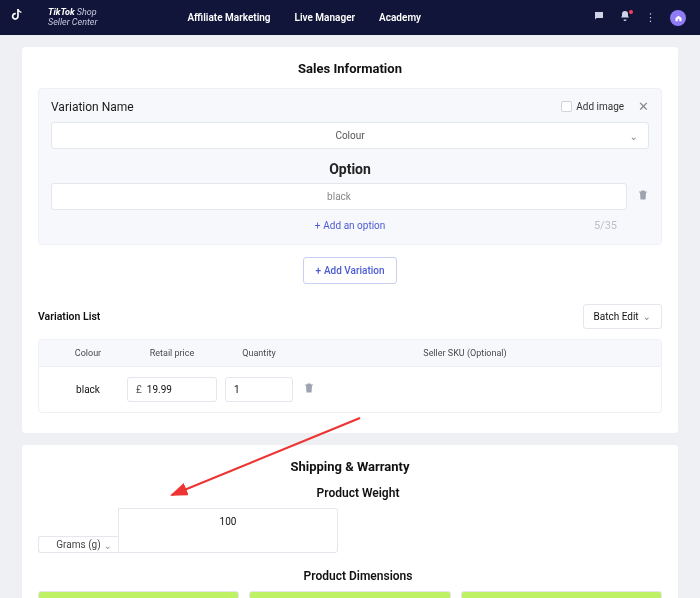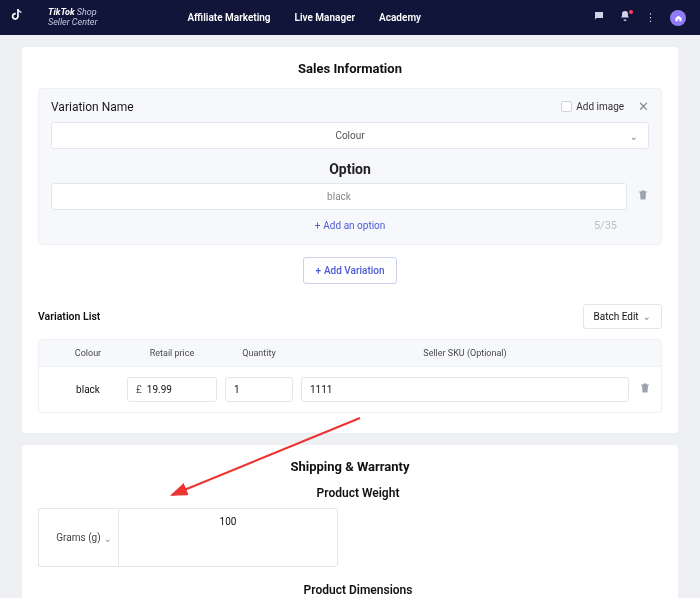--- a/index.html
+++ b/index.html
@@ -186,25 +186,26 @@
   .cell-input .val { color: #111; }
 
   
   .sub-lbl { font-size: 12px; font-weight: 600; margin-bottom: 8px; margin-top: 4px; padding-left: 16px; }
   .weight-row { display: flex; }
   .weight-row .unit {
     width: 80px;
     border: 1px solid #e3e6ec;
     border-right: none;
     border-radius: 3px 0 0 3px;
-    padding: 23px 8px;
+    padding: 2px 8px;
     font-size: 10px;
     color: #444;
     position: relative;
     background: #fff;
+    margin-top: 28px;
   }
   .weight-row .unit .chev {
     position: absolute; right: 6px; top: 50%; transform: translateY(-50%);
     color: #999;
   }
   .weight-row .value {
     flex: 1;
     max-width: 220px;
     border: 1px solid #e3e6ec;
     border-radius: 0 3px 3px 0;
@@ -349,25 +350,20 @@
         <div class="cell-input">
           <span class="cur">£</span>
           <span class="val">19.99</span>
         </div>
       </div>
       <div class="col-qty">
         <div class="cell-input">
           <span class="val">1</span>
         </div>
       </div>
-      <div class="col-sku">
-        <div class="cell-input">
-          <span class="val">1111</span>
-        </div>
-      </div>
       <div class="col-act">
         <span class="trash">
           <svg width="12" height="12" viewBox="0 0 24 24">
               <path fill="currentColor" d="M6 7h12l-1 14H7L6 7zm3-4h6l1 2H8l1-2zM4 5h16v2H4V5z"></path>
             </svg>
         </span>
       </div>
     </div>
   </div>
 

